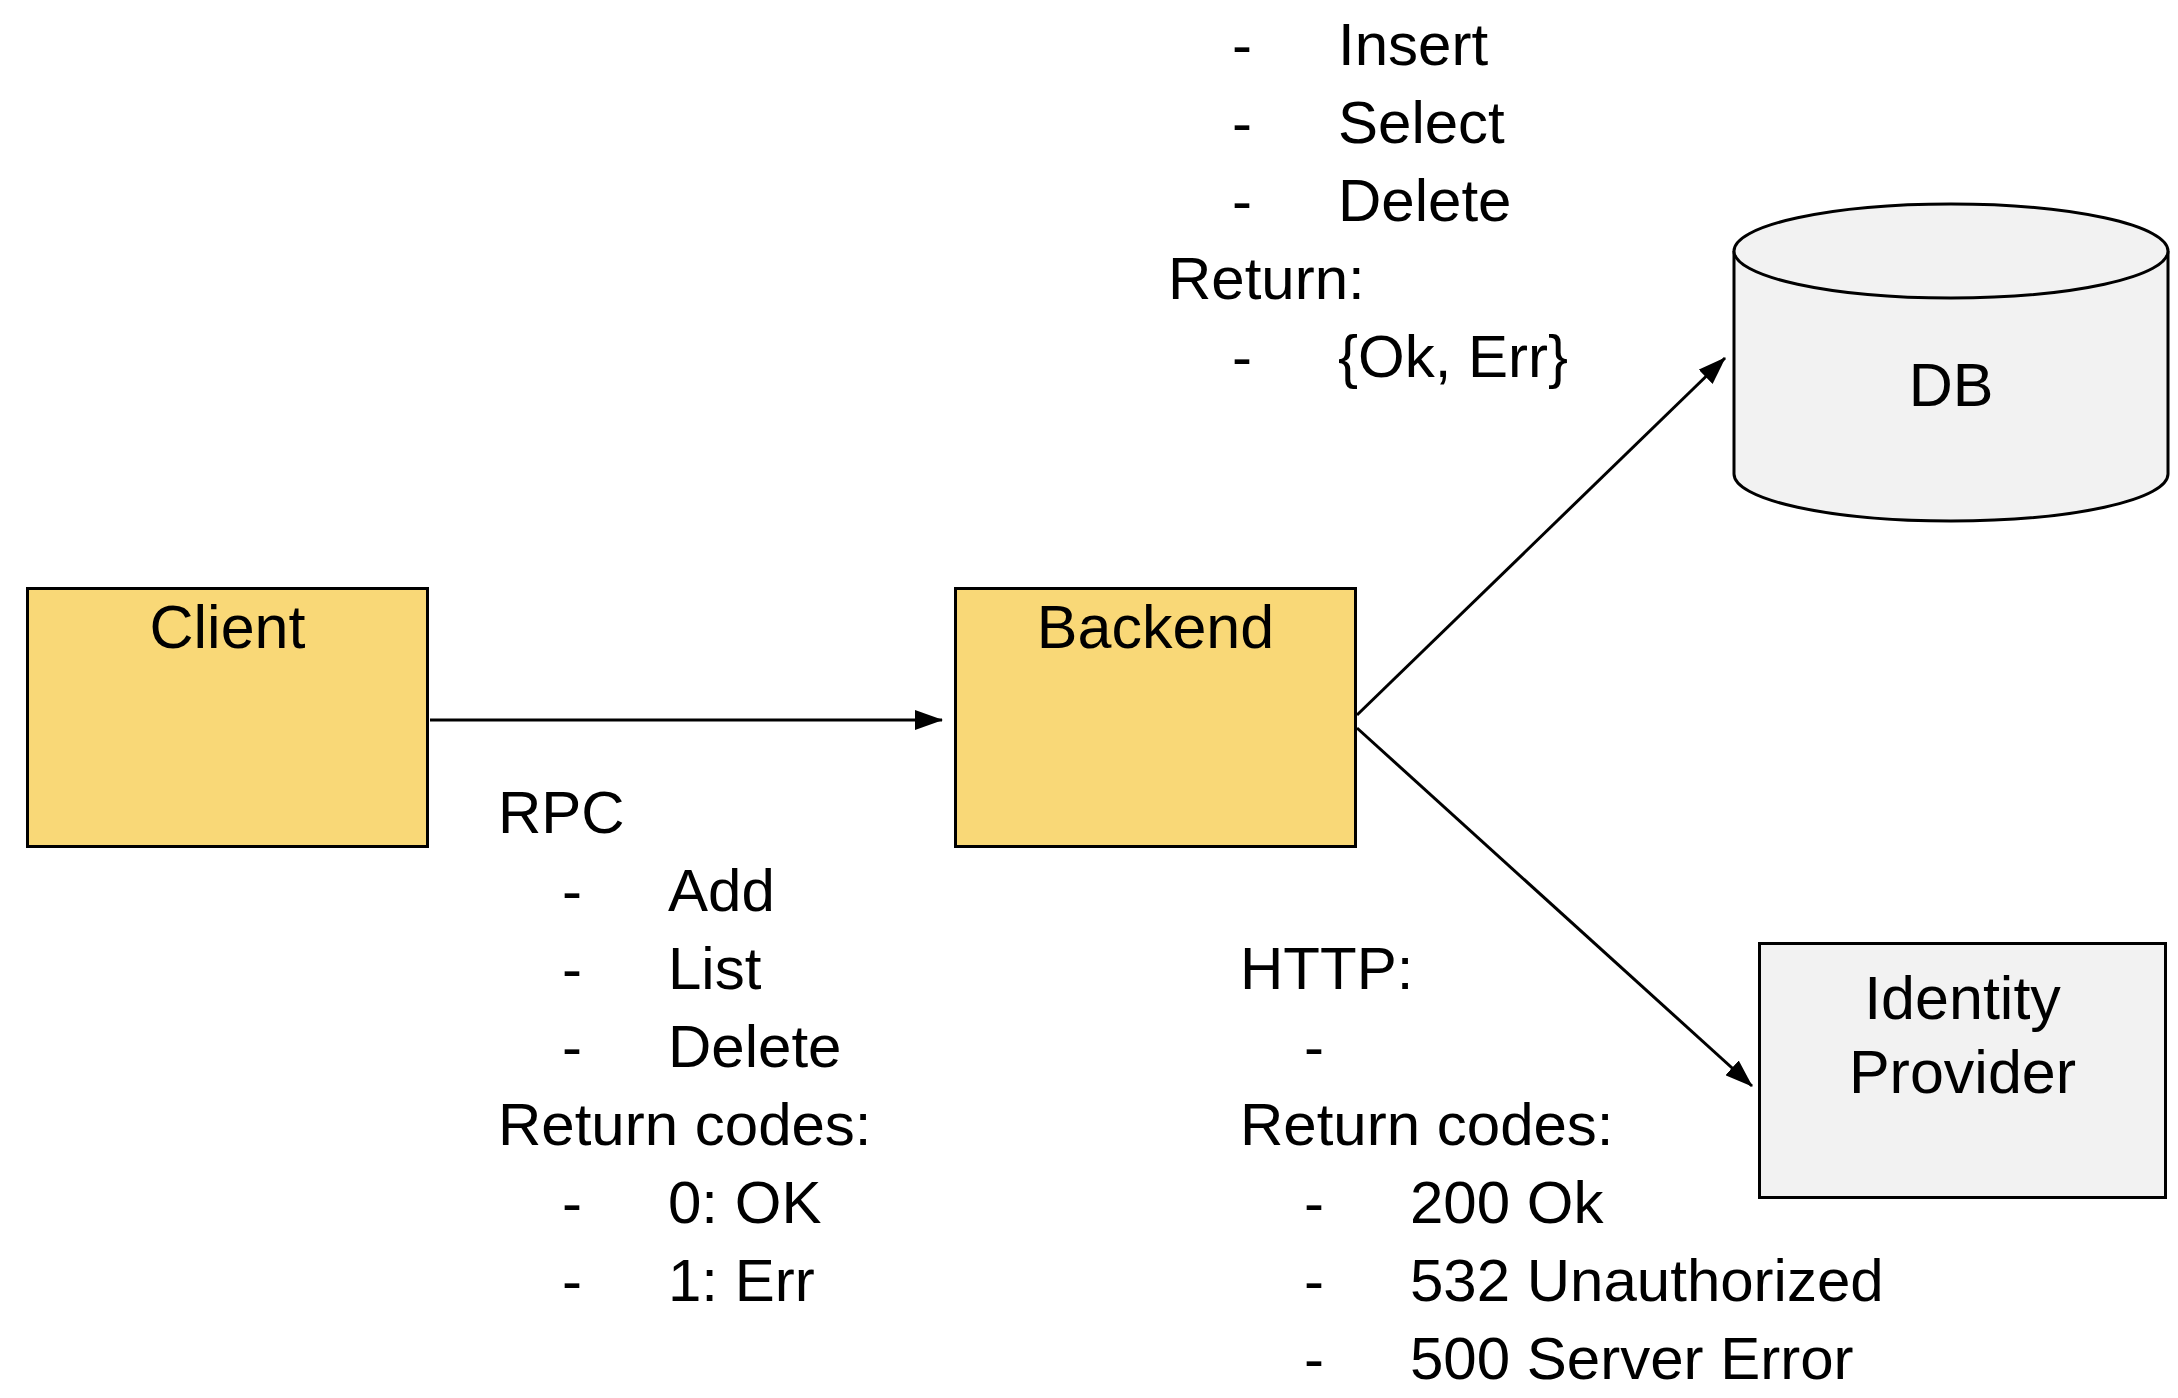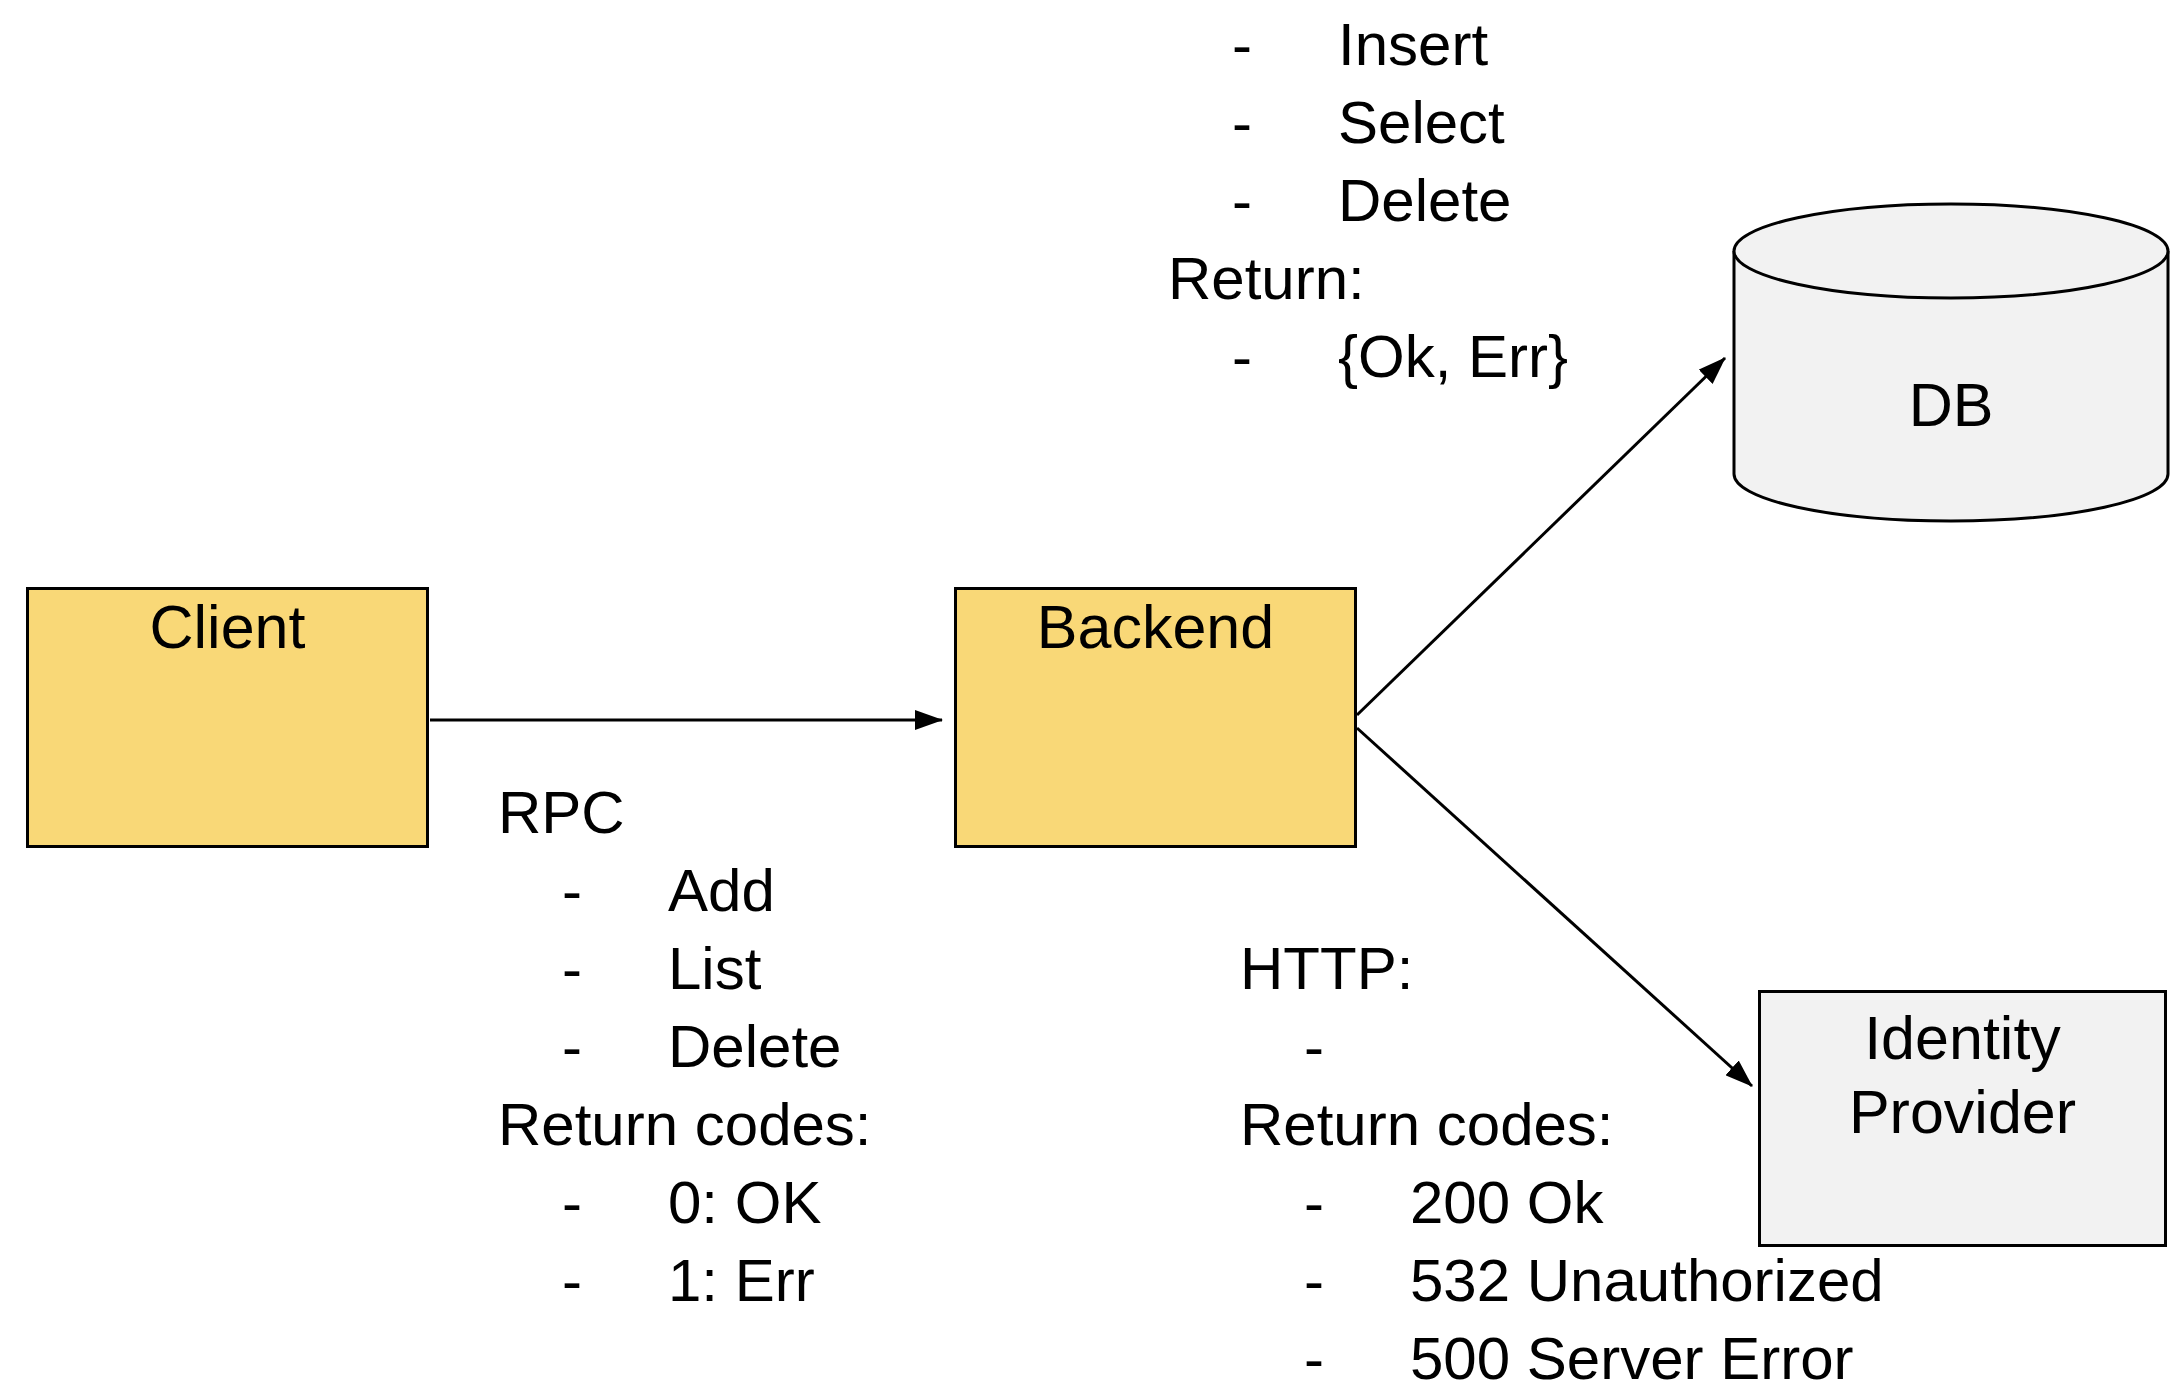--- a/index.html
+++ b/index.html
@@ -24,30 +24,29 @@
     display: flex;
     justify-content: center;
     font-size: 61px;
     line-height: 1.22;
     text-align: center;
   }
   .node.yellow { background: var(--node-yellow, #F9D877); }
   .node.gray   { background: var(--node-gray, #F2F2F2); }
   #node-client  { left: 26px;   top: 587px; width: 403px; height: 261px; }
   #node-backend { left: 954px;  top: 587px; width: 403px; height: 261px; }
-  #node-idp     { left: 1758px; top: 990px; width: 409px; height: 257px; padding: 8px 30px; }
+  #node-idp     { left: 1758px; top: 942px; width: 409px; height: 257px; padding: 16px 30px; }
   .db-label {
     position: absolute;
     left: 1734px; top: 345px;
     width: 434px; height: 80px;
     display: flex;
     align-items: center;
     justify-content: center;
     font-size: 61px;
-    margin-top: 20px;
   }
   .ann {
     position: absolute;
     font-size: 60px;
     line-height: 78px;
     white-space: nowrap;
   }
   #ann-sql  { left: 1168px; top: 6px; }
   #ann-rpc  { left: 498px;  top: 758px; margin-top: 16px; }
   #ann-http { left: 1240px; top: 930px; }

